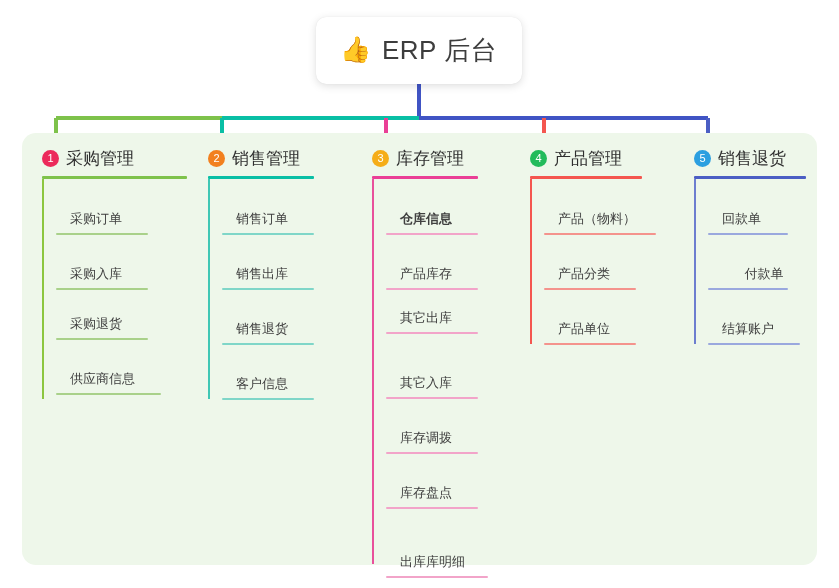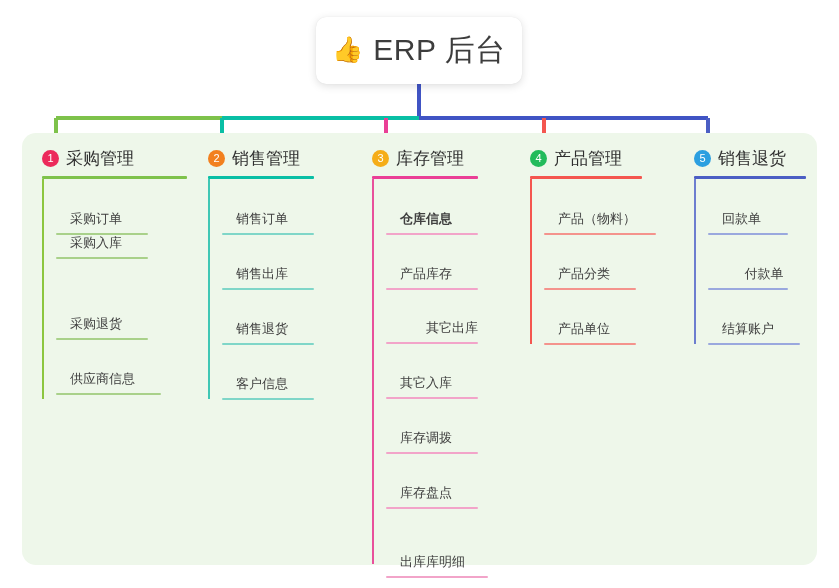--- a/index.html
+++ b/index.html
@@ -32,21 +32,21 @@
     gap: 10px;
     box-sizing: border-box;
   }
   #root-card .thumb {
     font-size: 25px;
     line-height: 1;
     display: inline-block;
     transform: translateY(-1px);
   }
   #root-card .root-text {
-    font-size: 30px;
+    font-size: 26px;
     color: #3d3d3d;
     letter-spacing: 0.5px;
     white-space: nowrap;
   }
 
   
   #connectors {
     position: absolute;
     left: 0;
     top: 0;
@@ -154,21 +154,21 @@
         <span class="badge" style="background: rgb(236, 42, 91);">1</span>
         <span class="col-title">采购管理</span>
       </div>
       <div class="header-rule" style="background: rgb(126, 194, 75); width: 145px;"></div>
       <div class="leaf-wrap">
         <div class="spine" style="background: rgb(140, 198, 63); height: 220px;"></div>
         <div class="leaf" style="height: 55px; padding-top: 31px;">
           <div class="leaf-label">采购订单</div>
           <div class="leaf-rule" style="background: rgb(169, 209, 138); width: 92px;"></div>
         </div>
-        <div class="leaf" style="height: 50px; ">
+        <div class="leaf" style="height: 50px; padding-top: 31px;">
           <div class="leaf-label">采购入库</div>
           <div class="leaf-rule" style="background: rgb(169, 209, 138); width: 92px;"></div>
         </div>
         <div class="leaf" style="height: 55px; padding-top: 31px;">
           <div class="leaf-label">采购退货</div>
           <div class="leaf-rule" style="background: rgb(169, 209, 138); width: 92px;"></div>
         </div>
         <div class="leaf" style="height: 49px; padding-top: 31px;">
           <div class="leaf-label">供应商信息</div>
           <div class="leaf-rule" style="background: rgb(169, 209, 138); width: 105px;"></div>
@@ -210,21 +210,21 @@
       <div class="leaf-wrap">
         <div class="spine" style="background: rgb(232, 80, 155); height: 385px;"></div>
         <div class="leaf" style="height: 55px; padding-top: 31px; font-weight: bold;">
           <div class="leaf-label">仓库信息</div>
           <div class="leaf-rule" style="background: rgb(242, 164, 201); width: 92px;"></div>
         </div>
         <div class="leaf" style="height: 54px; padding-top: 31px;">
           <div class="leaf-label">产品库存</div>
           <div class="leaf-rule" style="background: rgb(242, 164, 201); width: 92px;"></div>
         </div>
-        <div class="leaf" style="height: 55px; padding-top: 31px; text-align: right;">
+        <div class="leaf" style="height: 55px; padding-top: 21px;">
           <div class="leaf-label">其它出库</div>
           <div class="leaf-rule" style="background: rgb(242, 164, 201); width: 92px;"></div>
         </div>
         <div class="leaf" style="height: 55px; padding-top: 31px;">
           <div class="leaf-label">其它入库</div>
           <div class="leaf-rule" style="background: rgb(242, 164, 201); width: 92px;"></div>
         </div>
         <div class="leaf" style="height: 55px; padding-top: 31px;">
           <div class="leaf-label">库存调拨</div>
           <div class="leaf-rule" style="background: rgb(242, 164, 201); width: 92px;"></div>

